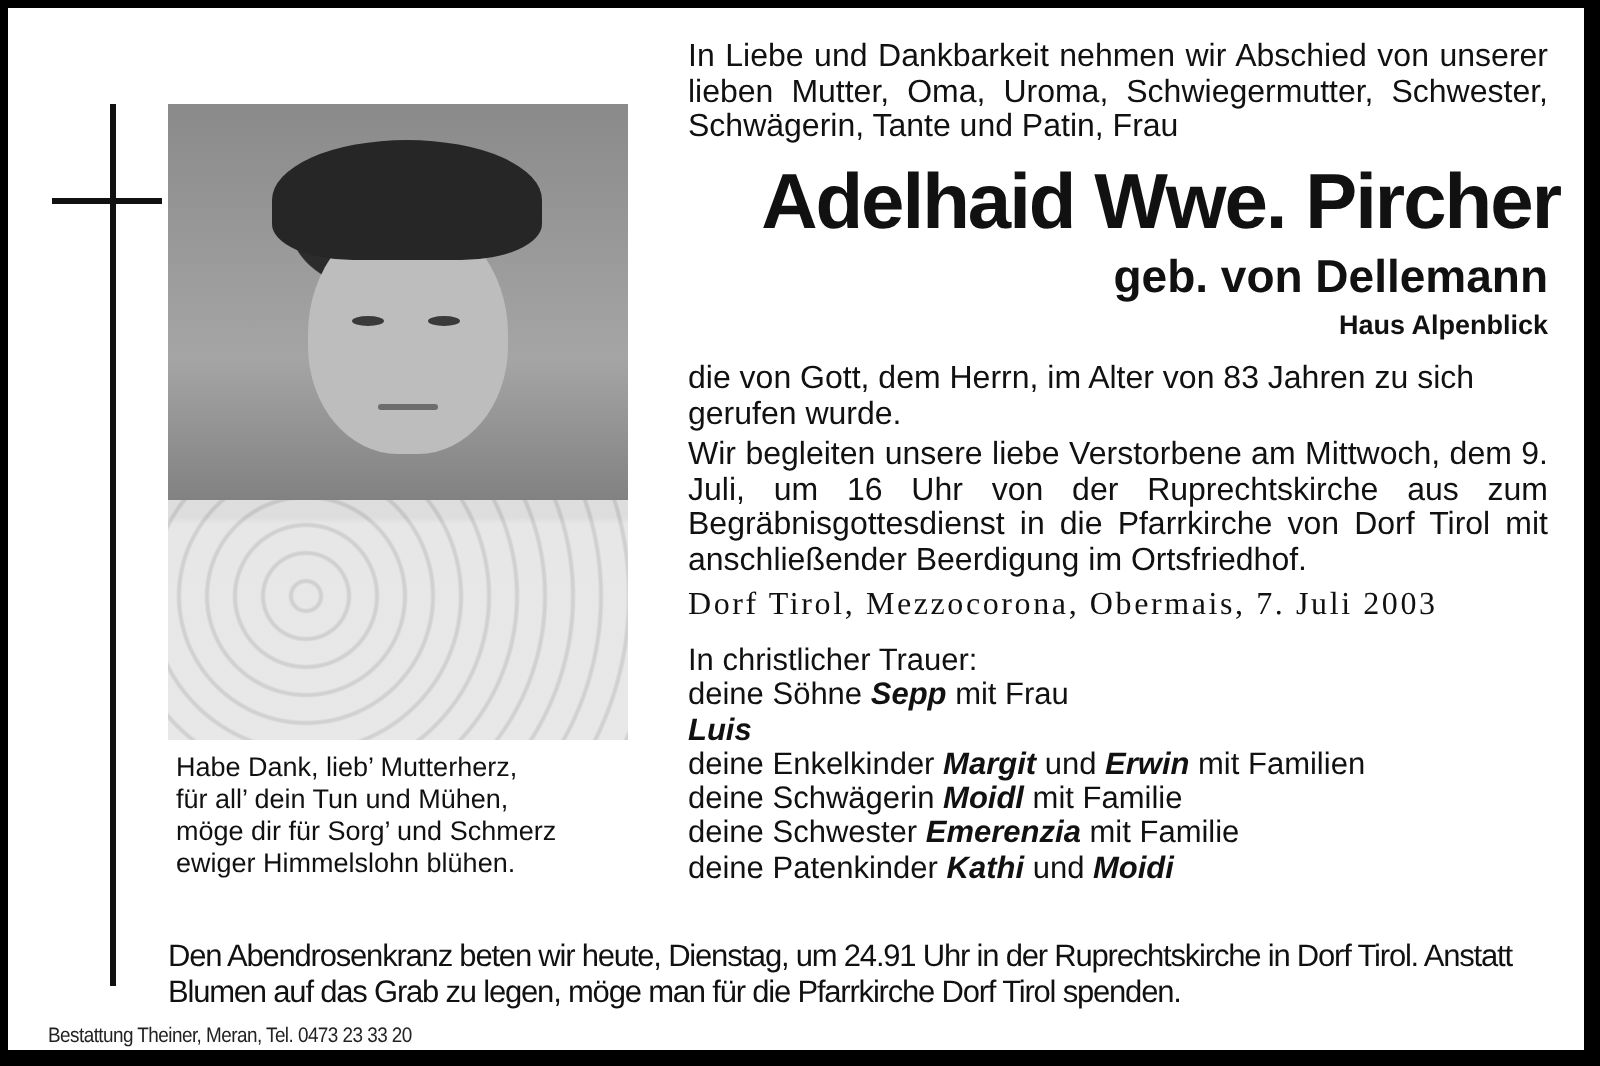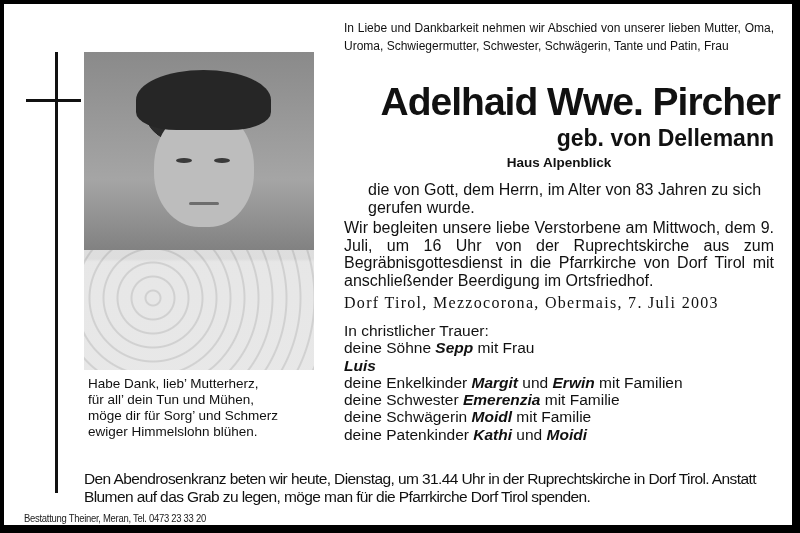--- a/index.html
+++ b/index.html
@@ -12,25 +12,25 @@
                   radial-gradient(ellipse 70px 48px at 48% 19%, #2b2b2b 0%, #2b2b2b 70%, transparent 71%),
                   linear-gradient(180deg, #8a8a8a 0%, #a5a5a5 40%, #7d7d7d 65%, #dcdcdc 66%, #e4e4e4 100%); }
     .photo .collar { position: absolute; left: 0; right: 0; bottom: 0; height: 120px;
       background: repeating-radial-gradient(circle at 30% 40%, #e8e8e8 0 6px, #cfcfcf 7px 8px, #e8e8e8 9px 14px); opacity: .9; }
     .photo .face-shade { position: absolute; left: 70px; top: 55px; width: 100px; height: 120px; border-radius: 50% 50% 45% 45%; background: #bdbdbd; }
     .photo .hair { position: absolute; left: 52px; top: 18px; width: 135px; height: 60px; border-radius: 50% 50% 30% 30%; background: #262626; }
     .photo .eye { position: absolute; top: 106px; width: 16px; height: 5px; background: #3a3a3a; border-radius: 50%; }
     .photo .mouth { position: absolute; left: 105px; top: 150px; width: 30px; height: 3px; background: #6d6d6d; border-radius: 2px; }
     .verse { position: absolute; left: 84px; top: 372px; font-size: 13.5px; line-height: 16px; color: #111; }
     .right { position: absolute; left: 340px; width: 430px; }
-    .intro { top: 16px; font-size: 12px; line-height: 17.5px; text-align: justify; }
+    .intro { top: 16px; font-size: 16px; line-height: 17.5px; text-align: justify; }
     .name { top: 76px; left: 336px; width: 440px; font-size: 39px; font-weight: bold; text-align: right; letter-spacing: -1px; line-height: 44px; }
     .maiden { top: 121px; font-size: 23px; font-weight: bold; text-align: right; line-height: 26px; }
-    .house { top: 151px; font-size: 13.5px; font-weight: bold; text-align: center; }
-    .body1 { top: 177px; font-size: 16px; line-height: 17.5px; margin-left: 24px; }
+    .house { top: 151px; font-size: 13.5px; font-weight: bold; text-align: right; }
+    .body1 { top: 177px; font-size: 16px; line-height: 17.5px; }
     .body2 { top: 215px; font-size: 16px; line-height: 17.5px; text-align: justify; }
     .place { top: 290px; font-size: 16px; letter-spacing: 1.3px; font-family: Liberation Serif, serif; }
     .mourners { top: 318px; font-size: 15.5px; line-height: 17.3px; }
     .mourners b { font-weight: bold; font-style: italic; }
     .footer { position: absolute; left: 80px; top: 466px; width: 700px; font-size: 15.5px; line-height: 18px; letter-spacing: -0.6px; }
     .credit { position: absolute; left: 20px; top: 508px; font-size: 10.5px; letter-spacing: -0.3px; color: #222; transform: scaleX(.9); transform-origin: left; }
   </style>
 </head>
 <body>
 
@@ -60,20 +60,20 @@
   <div class="right house">Haus Alpenblick</div>
   <div class="right body1">die von Gott, dem Herrn, im Alter von 83 Jahren zu sich gerufen wurde.</div>
   <div class="right body2">Wir begleiten unsere liebe Verstorbene am Mittwoch, dem 9. Juli, um 16 Uhr von der Ruprechtskirche aus zum Begräbnisgottesdienst in die Pfarrkirche von Dorf Tirol mit anschließender Beerdigung im Ortsfriedhof.</div>
   <div class="right place">Dorf Tirol, Mezzocorona, Obermais, 7. Juli 2003</div>
 
   <div class="right mourners">
     <div>In christlicher Trauer:</div>
     <div><span>deine Söhne </span><b>Sepp</b><span> mit Frau</span></div>
     <div><b>Luis</b></div>
     <div><span>deine Enkelkinder </span><b>Margit</b><span> und </span><b>Erwin</b><span> mit Familien</span></div>
+    <div><span>deine Schwägerin </span><b>Moidl</b><span> mit Familie</span></div>
     <div><span>deine Schwester </span><b>Emerenzia</b><span> mit Familie</span></div>
-    <div><span>deine Schwägerin </span><b>Moidl</b><span> mit Familie</span></div>
     <div><span>deine Patenkinder </span><b>Kathi</b><span> und </span><b>Moidi</b></div>
   </div>
 
-  <div class="footer">Den Abendrosenkranz beten wir heute, Dienstag, um 31.44 Uhr in der Ruprechtskirche in Dorf Tirol. Anstatt Blumen auf das Grab zu legen, möge man für die Pfarrkirche Dorf Tirol spenden.</div>
+  <div class="footer">Den Abendrosenkranz beten wir heute, Dienstag, um 24.91 Uhr in der Ruprechtskirche in Dorf Tirol. Anstatt Blumen auf das Grab zu legen, möge man für die Pfarrkirche Dorf Tirol spenden.</div>
   <div class="credit">Bestattung Theiner, Meran, Tel. 0473 23 33 20</div>
 </div>
 
 </body></html>

